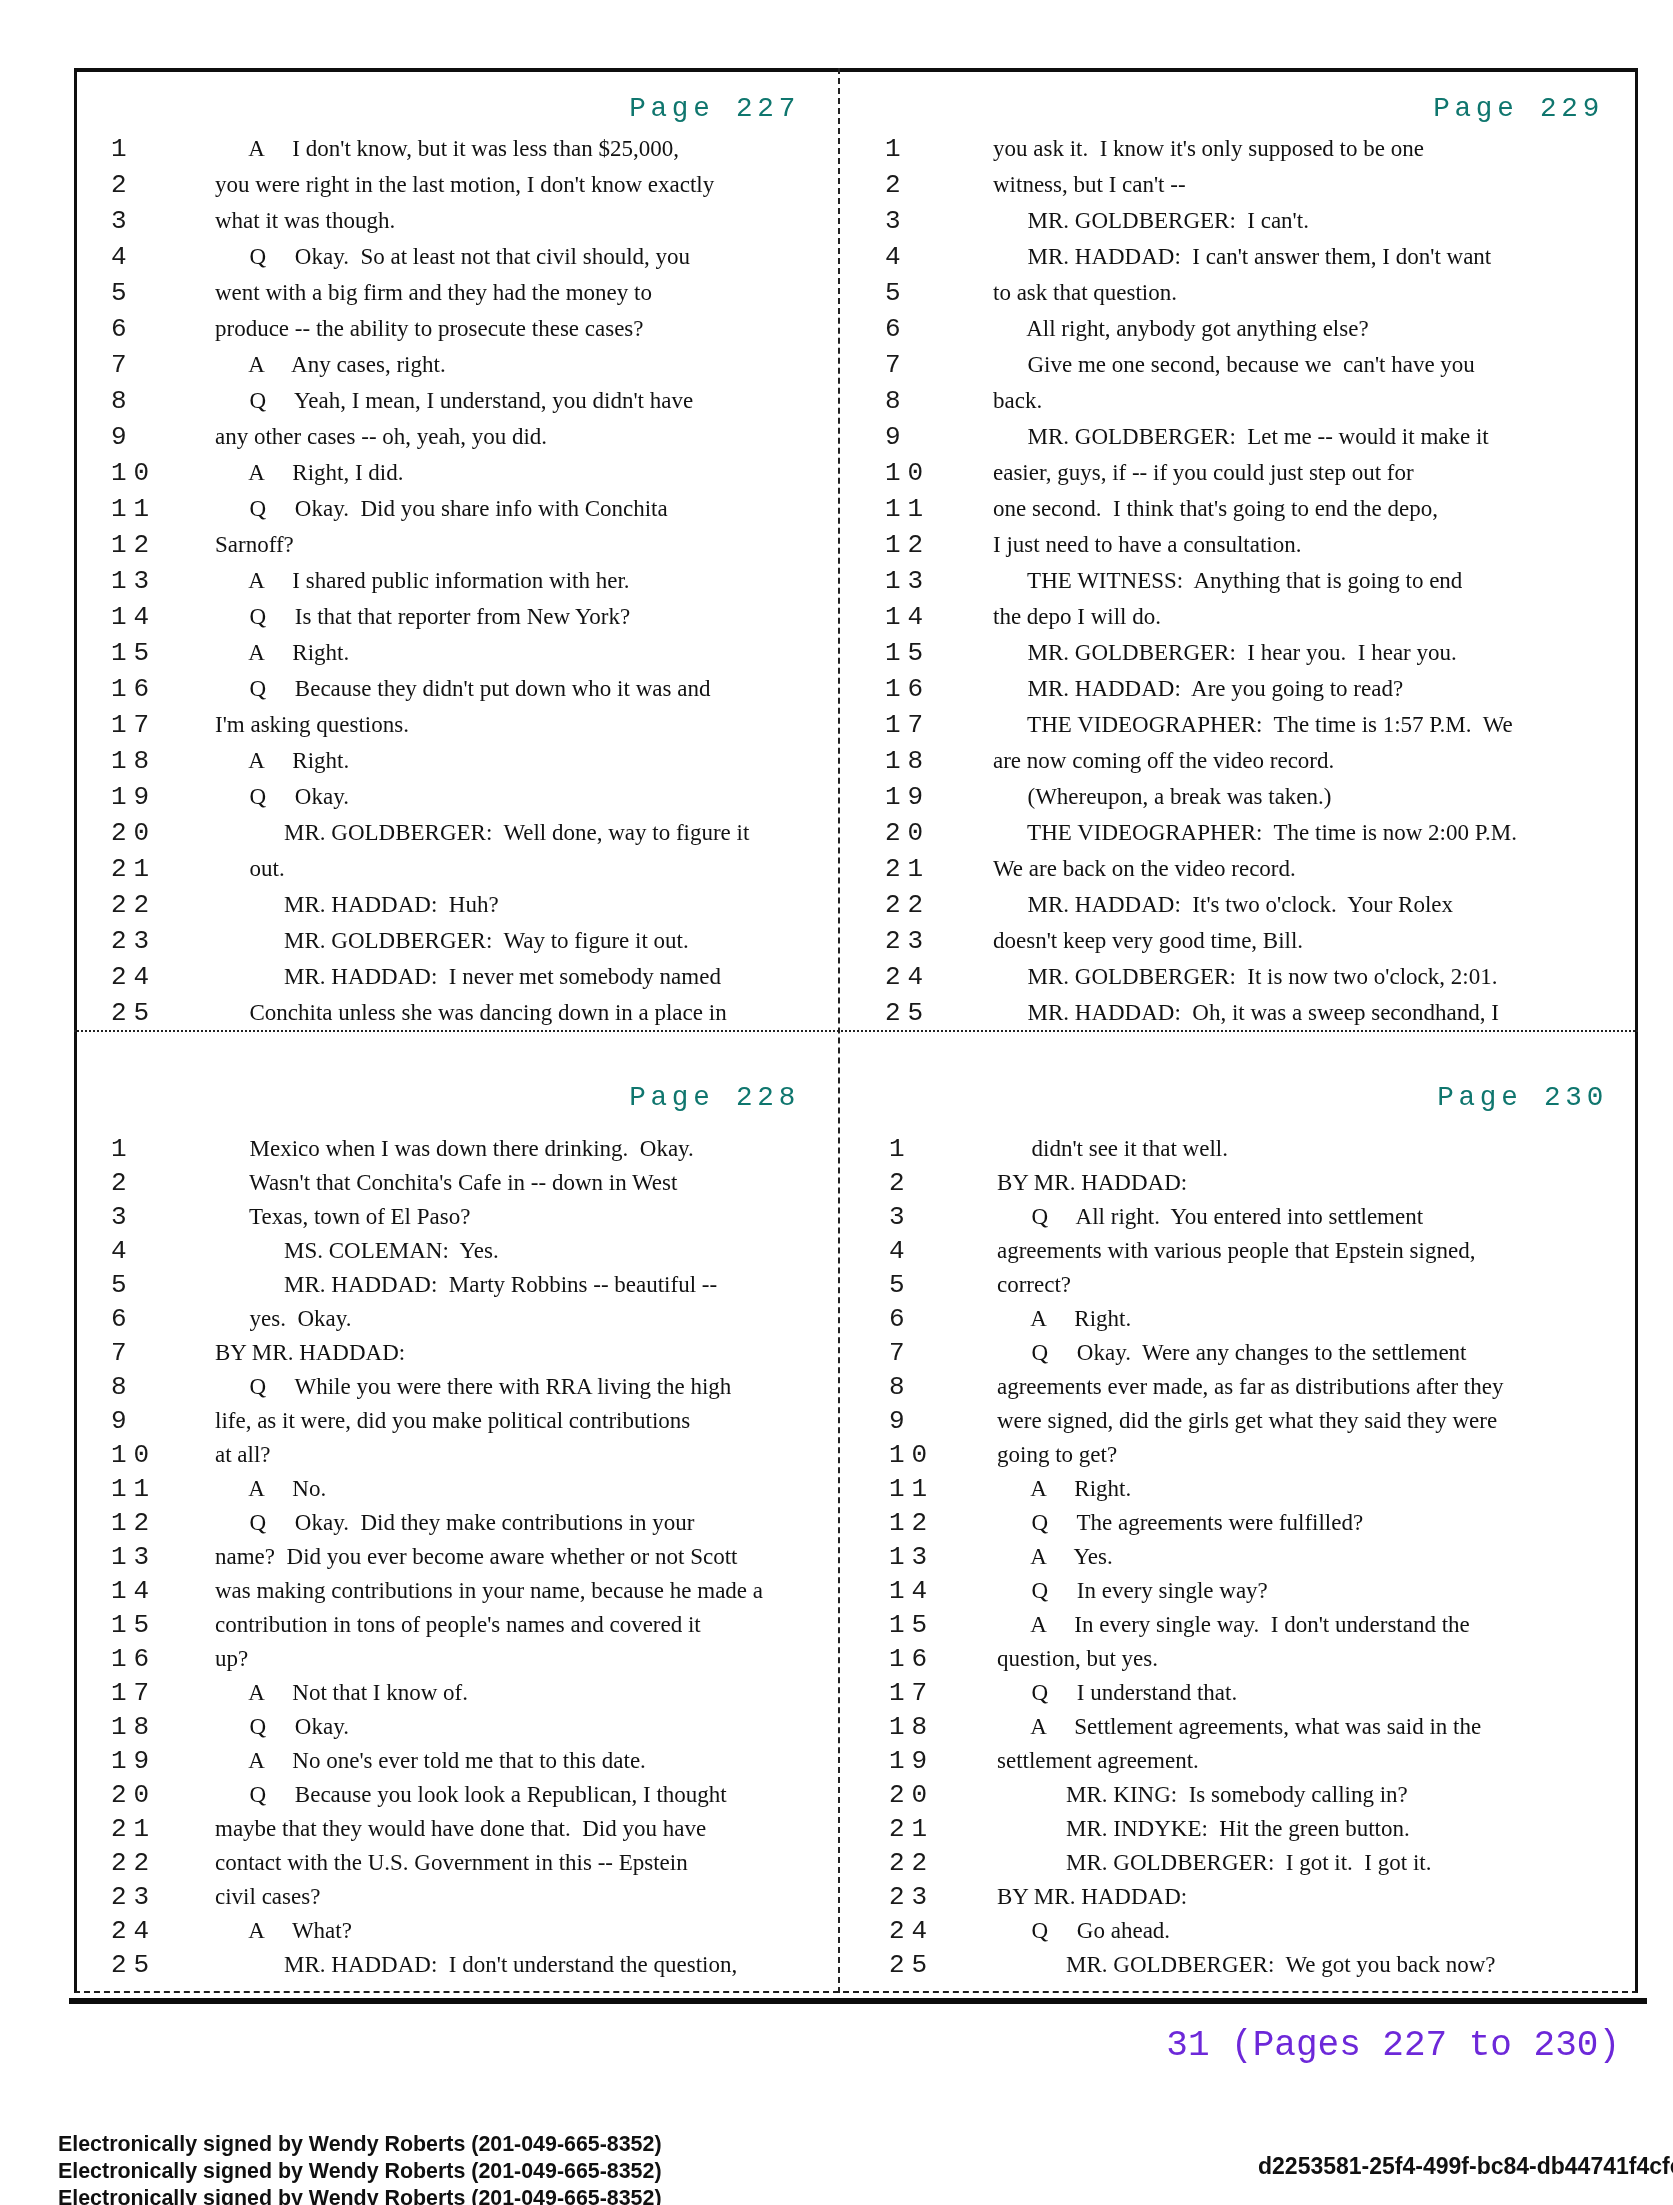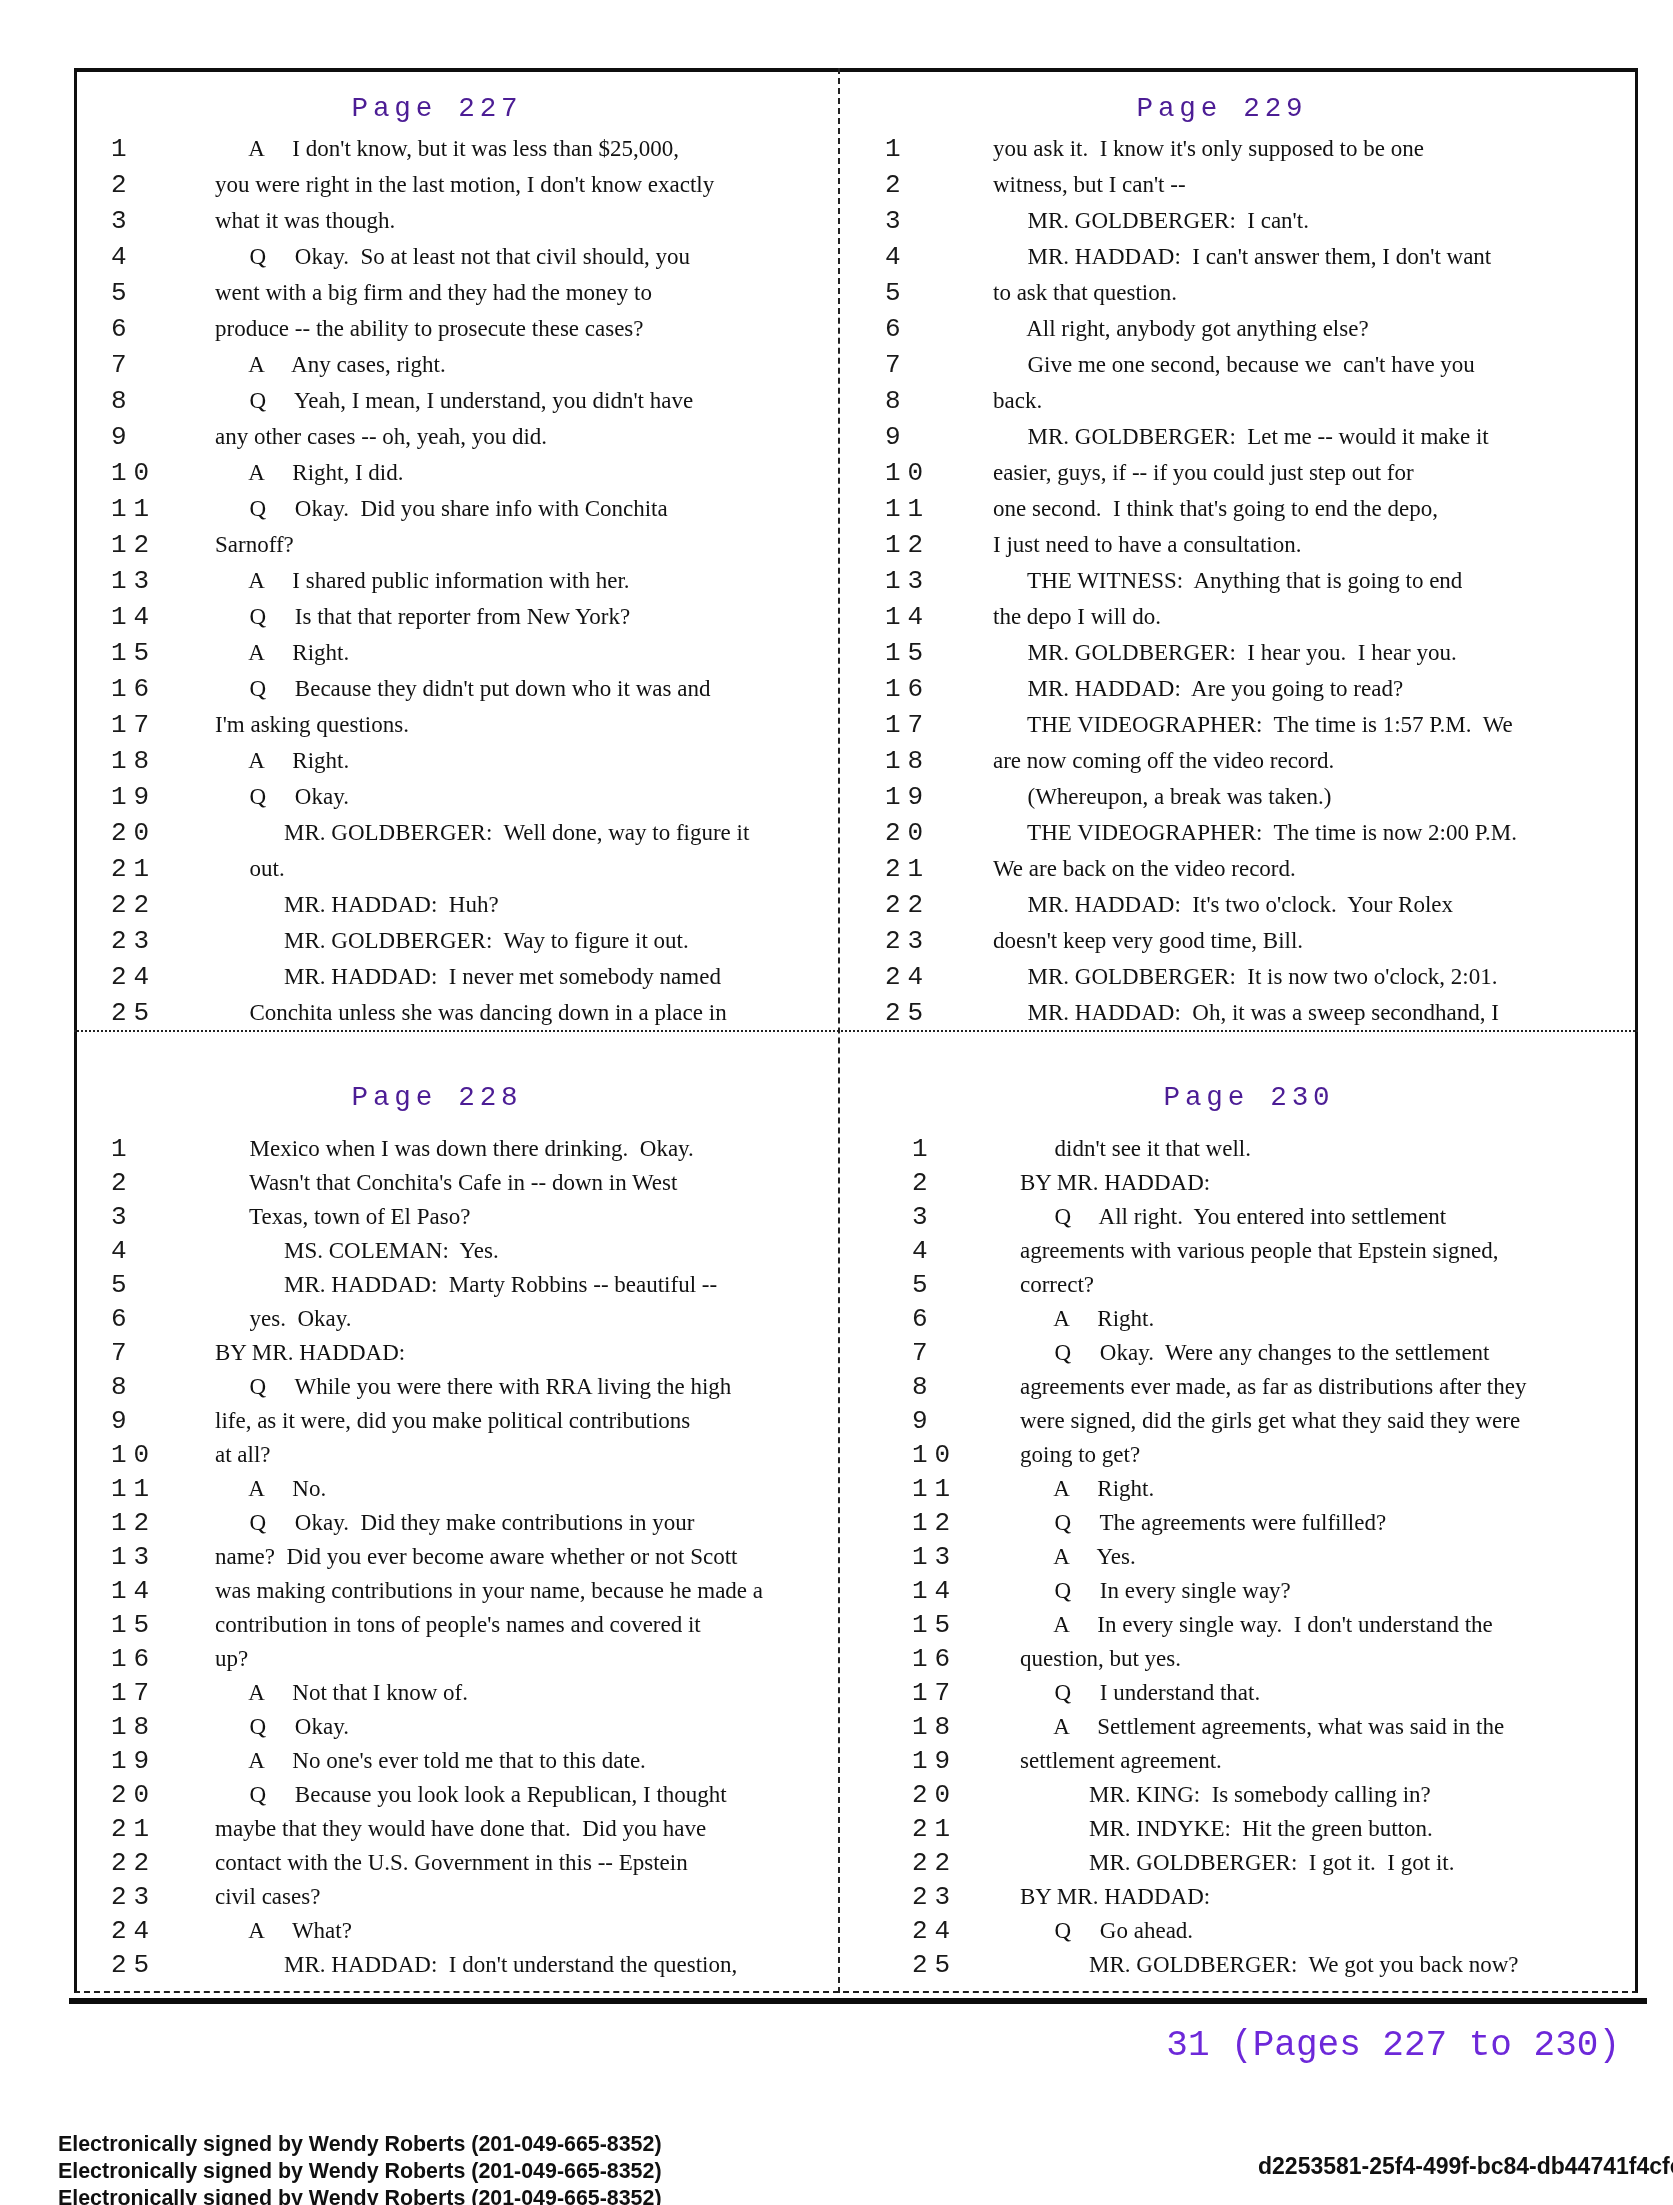--- a/index.html
+++ b/index.html
@@ -27,25 +27,25 @@
     border-left:2.1px dashed #222;
   }
   .h-div{
     position:absolute;left:74px;top:1030px;width:1564px;height:0;
     border-top:2.1px dotted #222;
   }
   .quad{position:absolute;overflow:hidden;}
   .q-tl{left:74px;top:68px;width:764px;height:963px;}
   .q-tr{left:840px;top:68px;width:798px;height:963px;}
   .q-bl{left:74px;top:1032px;width:764px;height:961px;}
-  .q-br{left:867px;top:1032px;width:798px;height:961px;}
+  .q-br{left:844px;top:1032px;width:798px;height:961px;}
   .page-header{
-    position:absolute;left:0;right:38px;text-align:center;
+    position:absolute;left:0;right:38px;text-align:right;
     font-family:"Liberation Mono", monospace;
-    font-size:27.6px;letter-spacing:4.8px;color:#4c1d95;
+    font-size:27.6px;letter-spacing:4.8px;color:#0f766e;
     white-space:pre;
   }
   .q-tr .page-header,.q-br .page-header{right:34px;}
   .q-tl .page-header,.q-tr .page-header{top:25px;}
   .q-bl .page-header,.q-br .page-header{top:50px;}
   .lines{position:absolute;left:0;right:0;}
   .q-tl .lines,.q-tr .lines{top:66px;}
   .q-bl .lines,.q-br .lines{top:102px;}
   .q-tl .line,.q-tr .line{height:36px;}
   .q-bl .line,.q-br .line{height:34px;}

